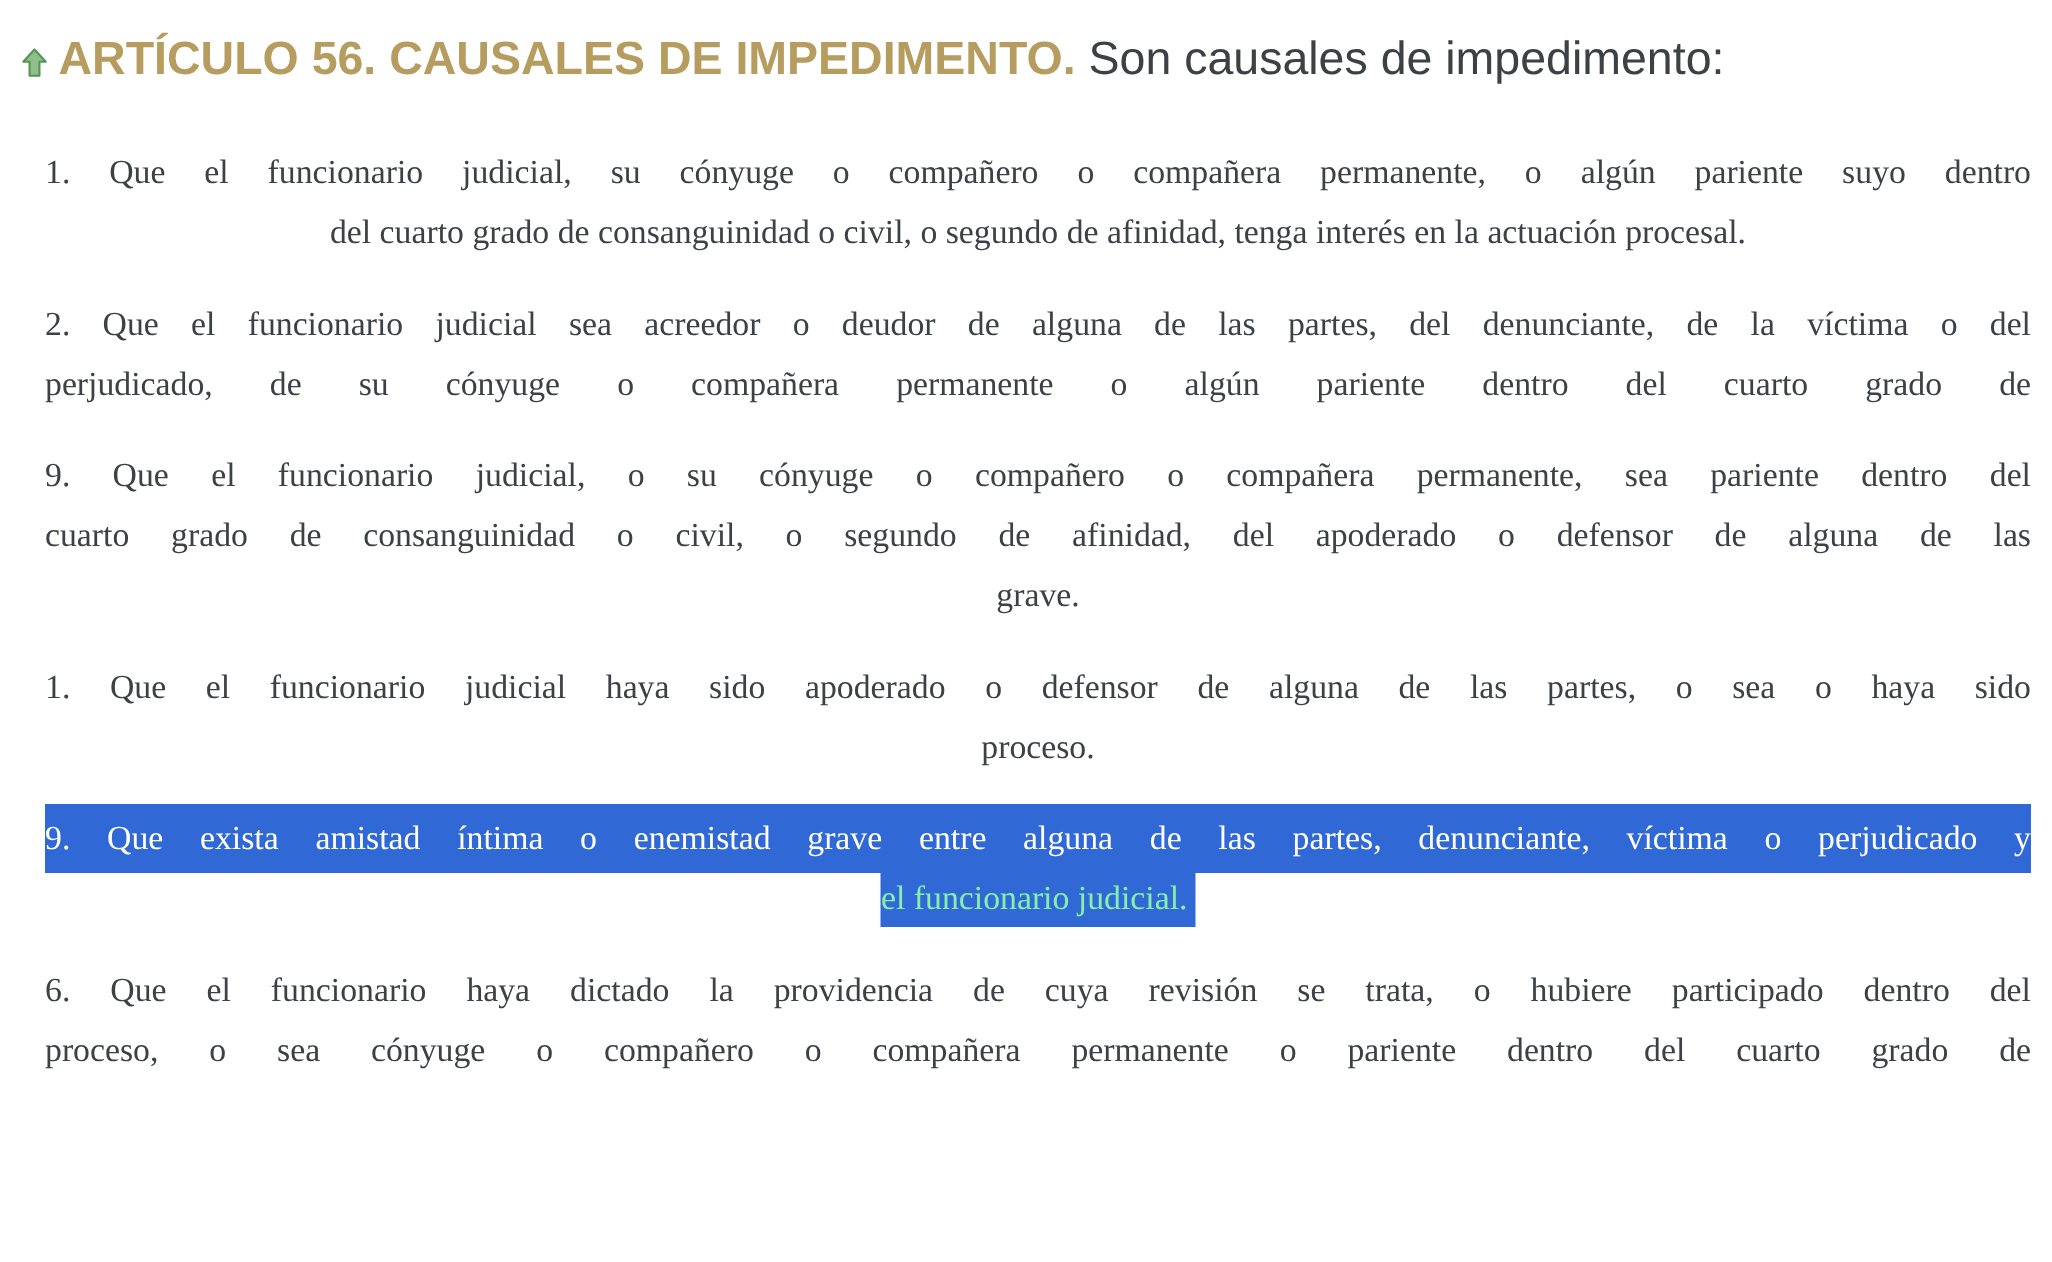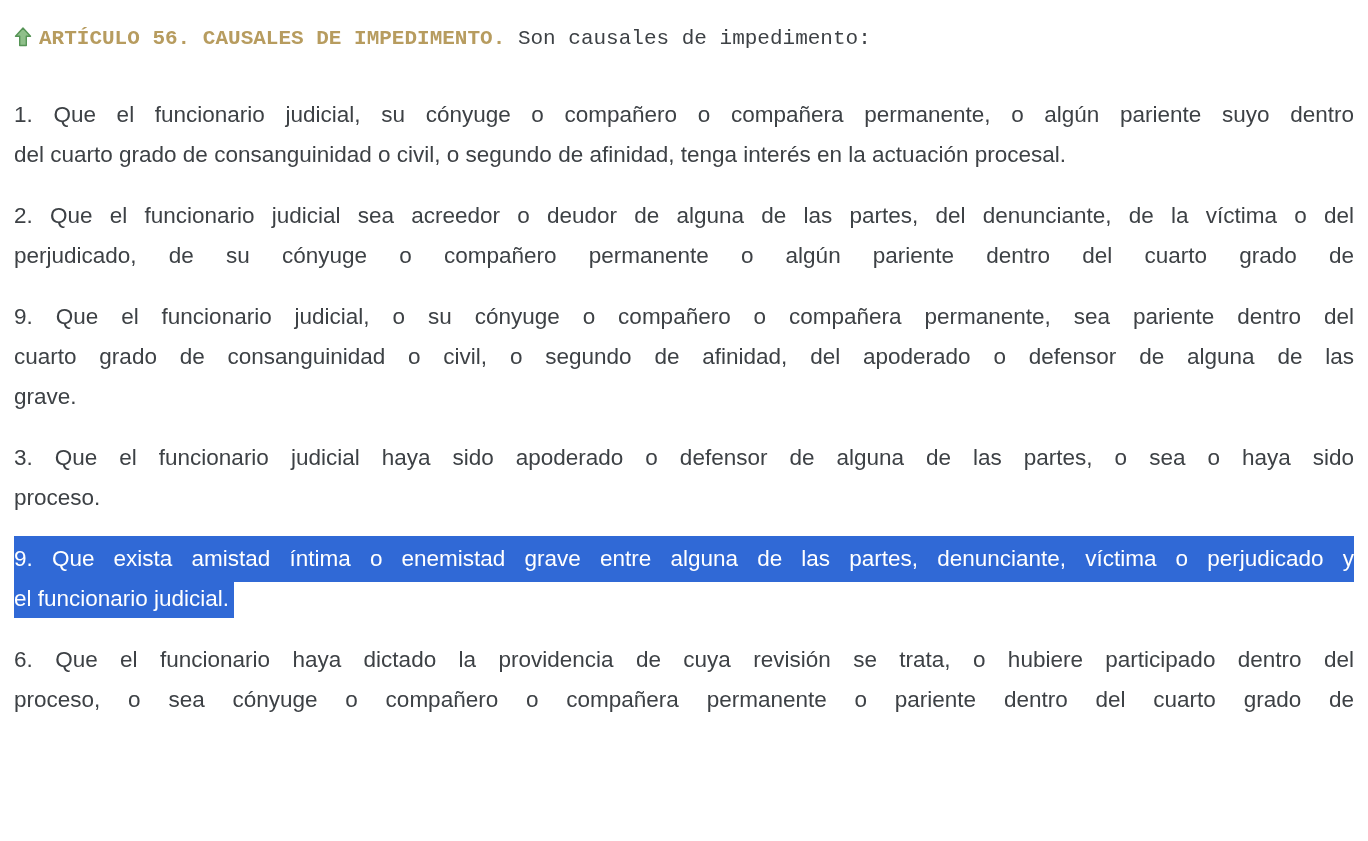--- a/index.html
+++ b/index.html
@@ -13,57 +13,57 @@
     box-sizing: border-box;
     padding: 22px 14px 10px 14px;
     font-family: "Liberation Sans", "DejaVu Sans", sans-serif;
     color: #3d4145;
     font-size: 22.5px;
     overflow: hidden;
   }
   .heading {
     line-height: 34px;
     margin: 0 0 36px 0;
-    font-size: 21px;
-    font-family: Liberation Mono, monospace;
+    font-size: 31px;
   }
   .heading .up-arrow {
     display: inline-block;
     vertical-align: -3px;
     margin-right: 7px;
     cursor: pointer;
   }
   .heading .title {
     color: #b79c5f;
     font-weight: bold;
   }
   .heading .intro {
     color: #3d4145;
     font-weight: normal;
   }
   .para {
-    margin: 0 0 21px 0;
+    margin: 0 0 21px 16px;
+    font-family: Liberation Serif, serif;
   }
   .jline {
     line-height: 40px;
     text-align: justify;
     text-align-last: justify;
   }
   .lastline {
     line-height: 40px;
-    text-align: left;
+    text-align: center;
   }
   .sel-line {
     background: #3069d6;
     color: #ffffff;
     box-shadow: 0 -3px 0 0 #3069d6, 0 3px 0 0 #3069d6;
   }
   .sel-span {
     background: #3069d6;
-    color: #ffffff;
+    color: #86efac;
     padding: 7px 5px 7px 0;
   }
 </style>
 </head>
 <body>
 
 <div class="page">
 
   <div class="heading">
     <span class="up-arrow"><svg width="18" height="20" viewBox="0 0 18 20" aria-hidden="true">
@@ -72,31 +72,31 @@
     <span class="intro">Son causales de impedimento:</span>
   </div>
 
   <div class="para">
     <div class="jline">1. Que el funcionario judicial, su cónyuge o compañero o compañera permanente, o algún pariente suyo dentro</div>
     <div class="lastline">del cuarto grado de consanguinidad o civil, o segundo de afinidad, tenga interés en la actuación procesal.</div>
   </div>
 
   <div class="para">
     <div class="jline">2. Que el funcionario judicial sea acreedor o deudor de alguna de las partes, del denunciante, de la víctima o del</div>
-    <div class="jline">perjudicado, de su cónyuge o compañero permanente o algún pariente dentro del cuarto grado de</div>
+    <div class="jline">perjudicado, de su cónyuge o compañera permanente o algún pariente dentro del cuarto grado de</div>
   </div>
 
   <div class="para">
     <div class="jline">9. Que el funcionario judicial, o su cónyuge o compañero o compañera permanente, sea pariente dentro del</div>
     <div class="jline">cuarto grado de consanguinidad o civil, o segundo de afinidad, del apoderado o defensor de alguna de las</div>
     <div class="lastline">grave.</div>
   </div>
 
   <div class="para">
-    <div class="jline">3. Que el funcionario judicial haya sido apoderado o defensor de alguna de las partes, o sea o haya sido</div>
+    <div class="jline">1. Que el funcionario judicial haya sido apoderado o defensor de alguna de las partes, o sea o haya sido</div>
     <div class="lastline">proceso.</div>
   </div>
 
   <div class="para">
     <div class="jline sel-line">9. Que exista amistad íntima o enemistad grave entre alguna de las partes, denunciante, víctima o perjudicado y</div>
     <div class="lastline"><span class="sel-span">el funcionario judicial.</span></div>
   </div>
 
   <div class="para">
     <div class="jline">6. Que el funcionario haya dictado la providencia de cuya revisión se trata, o hubiere participado dentro del</div>

